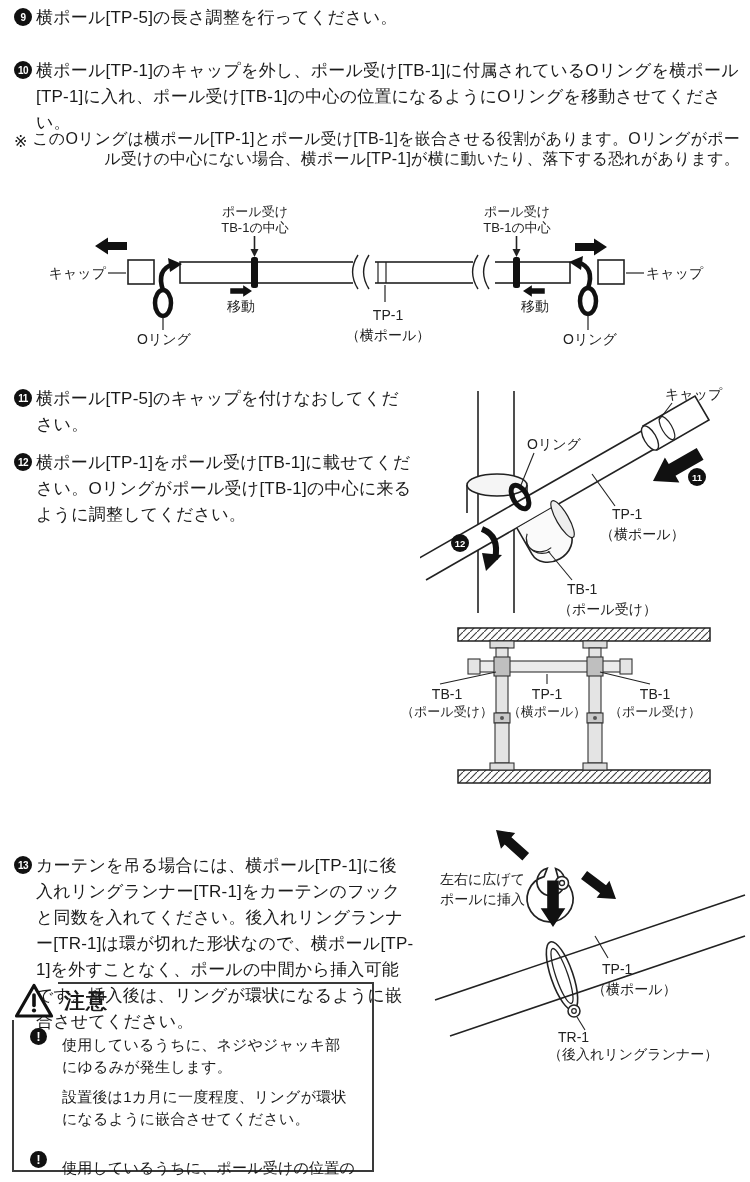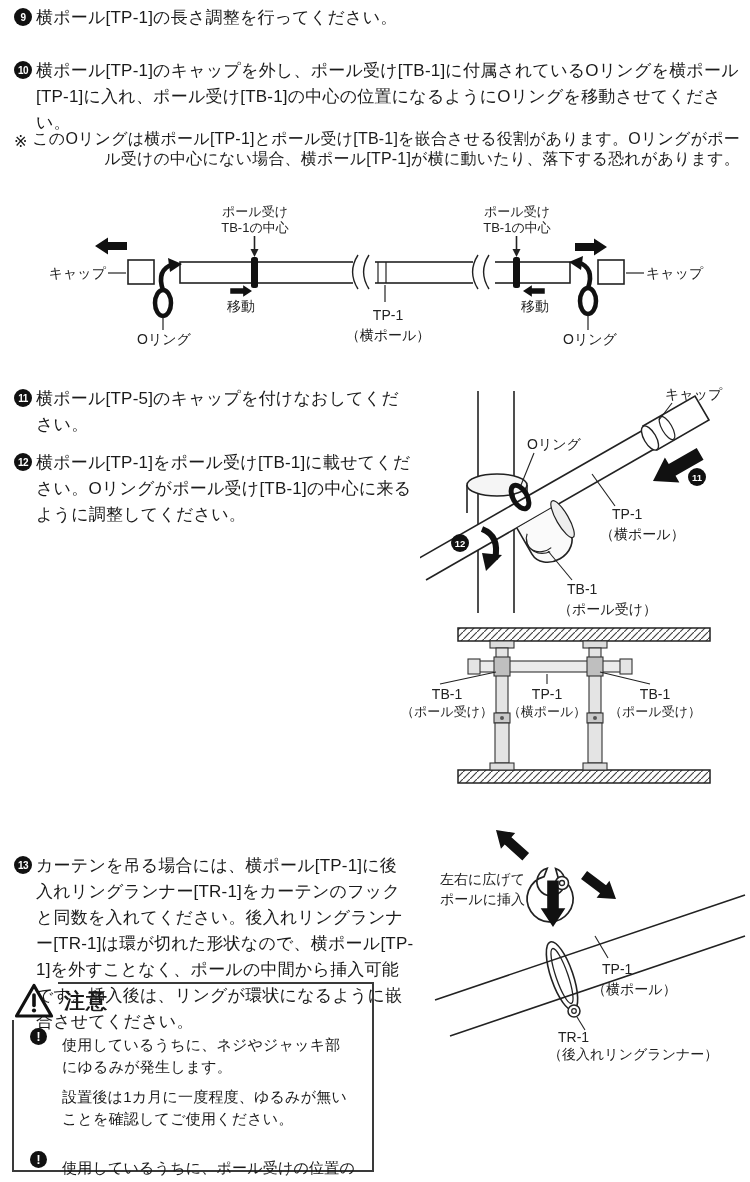--- a/index.html
+++ b/index.html
@@ -48,21 +48,21 @@
     <defs>
       <path id="barrow" d="M0,0 L13,-8.5 L13,-4 L32,-4 L32,4 L13,4 L13,8.5 Z" fill="#111"></path>
       <pattern id="hatch" width="7" height="7" patternUnits="userSpaceOnUse">
         <path d="M-1,8 L8,-1" stroke="#444" stroke-width="1.2"></path>
       </pattern>
     </defs>
   </svg>
 
   <div class="step" style="left:14px;top:5px;width:722px;">
     <span class="badge">9</span>
-    <div class="stext">横ポール[TP-1]の長さ調整を行ってください。</div>
+    <div class="stext">横ポール[TP-5]の長さ調整を行ってください。</div>
   </div>
 
   <div class="step" style="left:14px;top:58px;width:726px;">
     <span class="badge">10</span>
     <div class="stext">横ポール[TP-1]のキャップを外し、ポール受け[TB-1]に付属されているOリングを横ポール[TP-1]に入れ、ポール受け[TB-1]の中心の位置になるようにOリングを移動させてください。</div>
   </div>
 
   <div class="note" style="left:14px;top:129px;width:726px;">
     <span class="nmark">※</span>
     <div class="ntext">このOリングは横ポール[TP-1]とポール受け[TB-1]を嵌合させる役割があります。Oリングがポール受けの中心にない場合、横ポール[TP-1]が横に動いたり、落下する恐れがあります。</div>
@@ -272,21 +272,21 @@
         <line x1="20" y1="12" x2="20" y2="22.5" stroke="#111" stroke-width="3.6" stroke-linecap="round"></line>
         <circle cx="20" cy="27.5" r="2.1" fill="#111"></circle>
       </svg>
       <span class="ctitle">注意</span>
     </div>
     <div class="citems">
       <div class="citem">
         <span class="excl">!</span>
         <div class="ctext">
           <p>使用しているうちに、ネジやジャッキ部にゆるみが発生します。</p>
-          <p>設置後は1カ月に一度程度、ゆるみが無いことを確認してご使用ください。</p>
+          <p>設置後は1カ月に一度程度、リングが環状になるように嵌合させてください。</p>
         </div>
       </div>
       <div class="citem">
         <span class="excl">!</span>
         <div class="ctext">
           <p>使用しているうちに、ポール受けの位置のズレが発生します。設置後は1ヶ月に一度程度、位置の確認、調整をしてください。</p>
         </div>
       </div>
     </div>
   </div>

